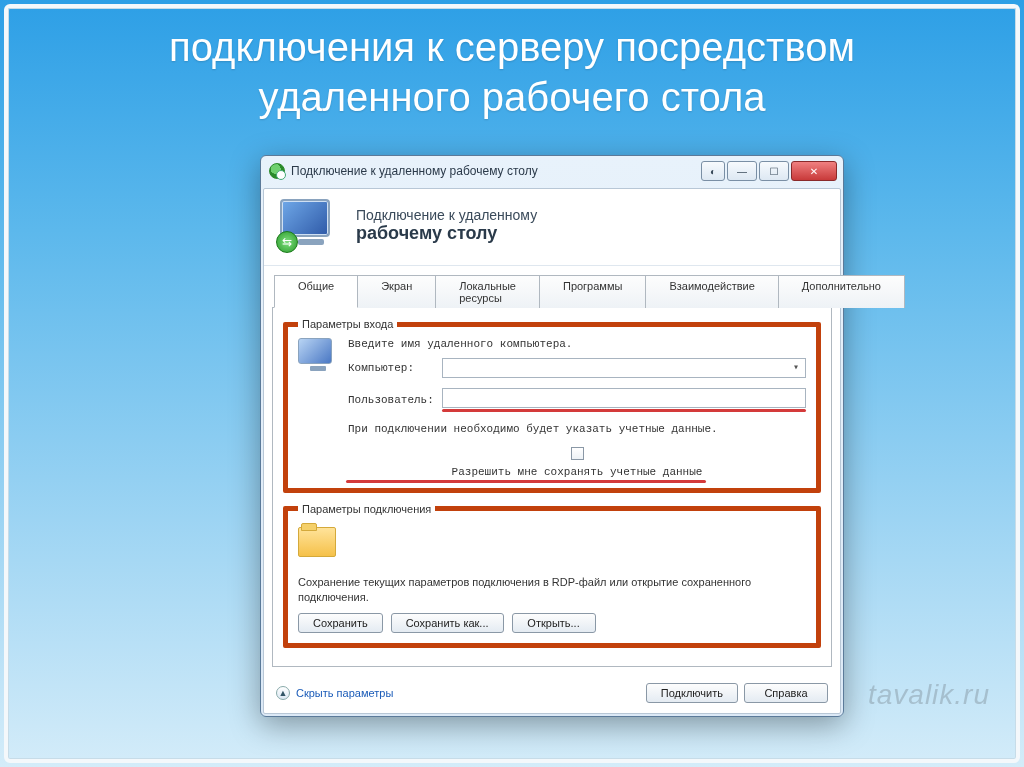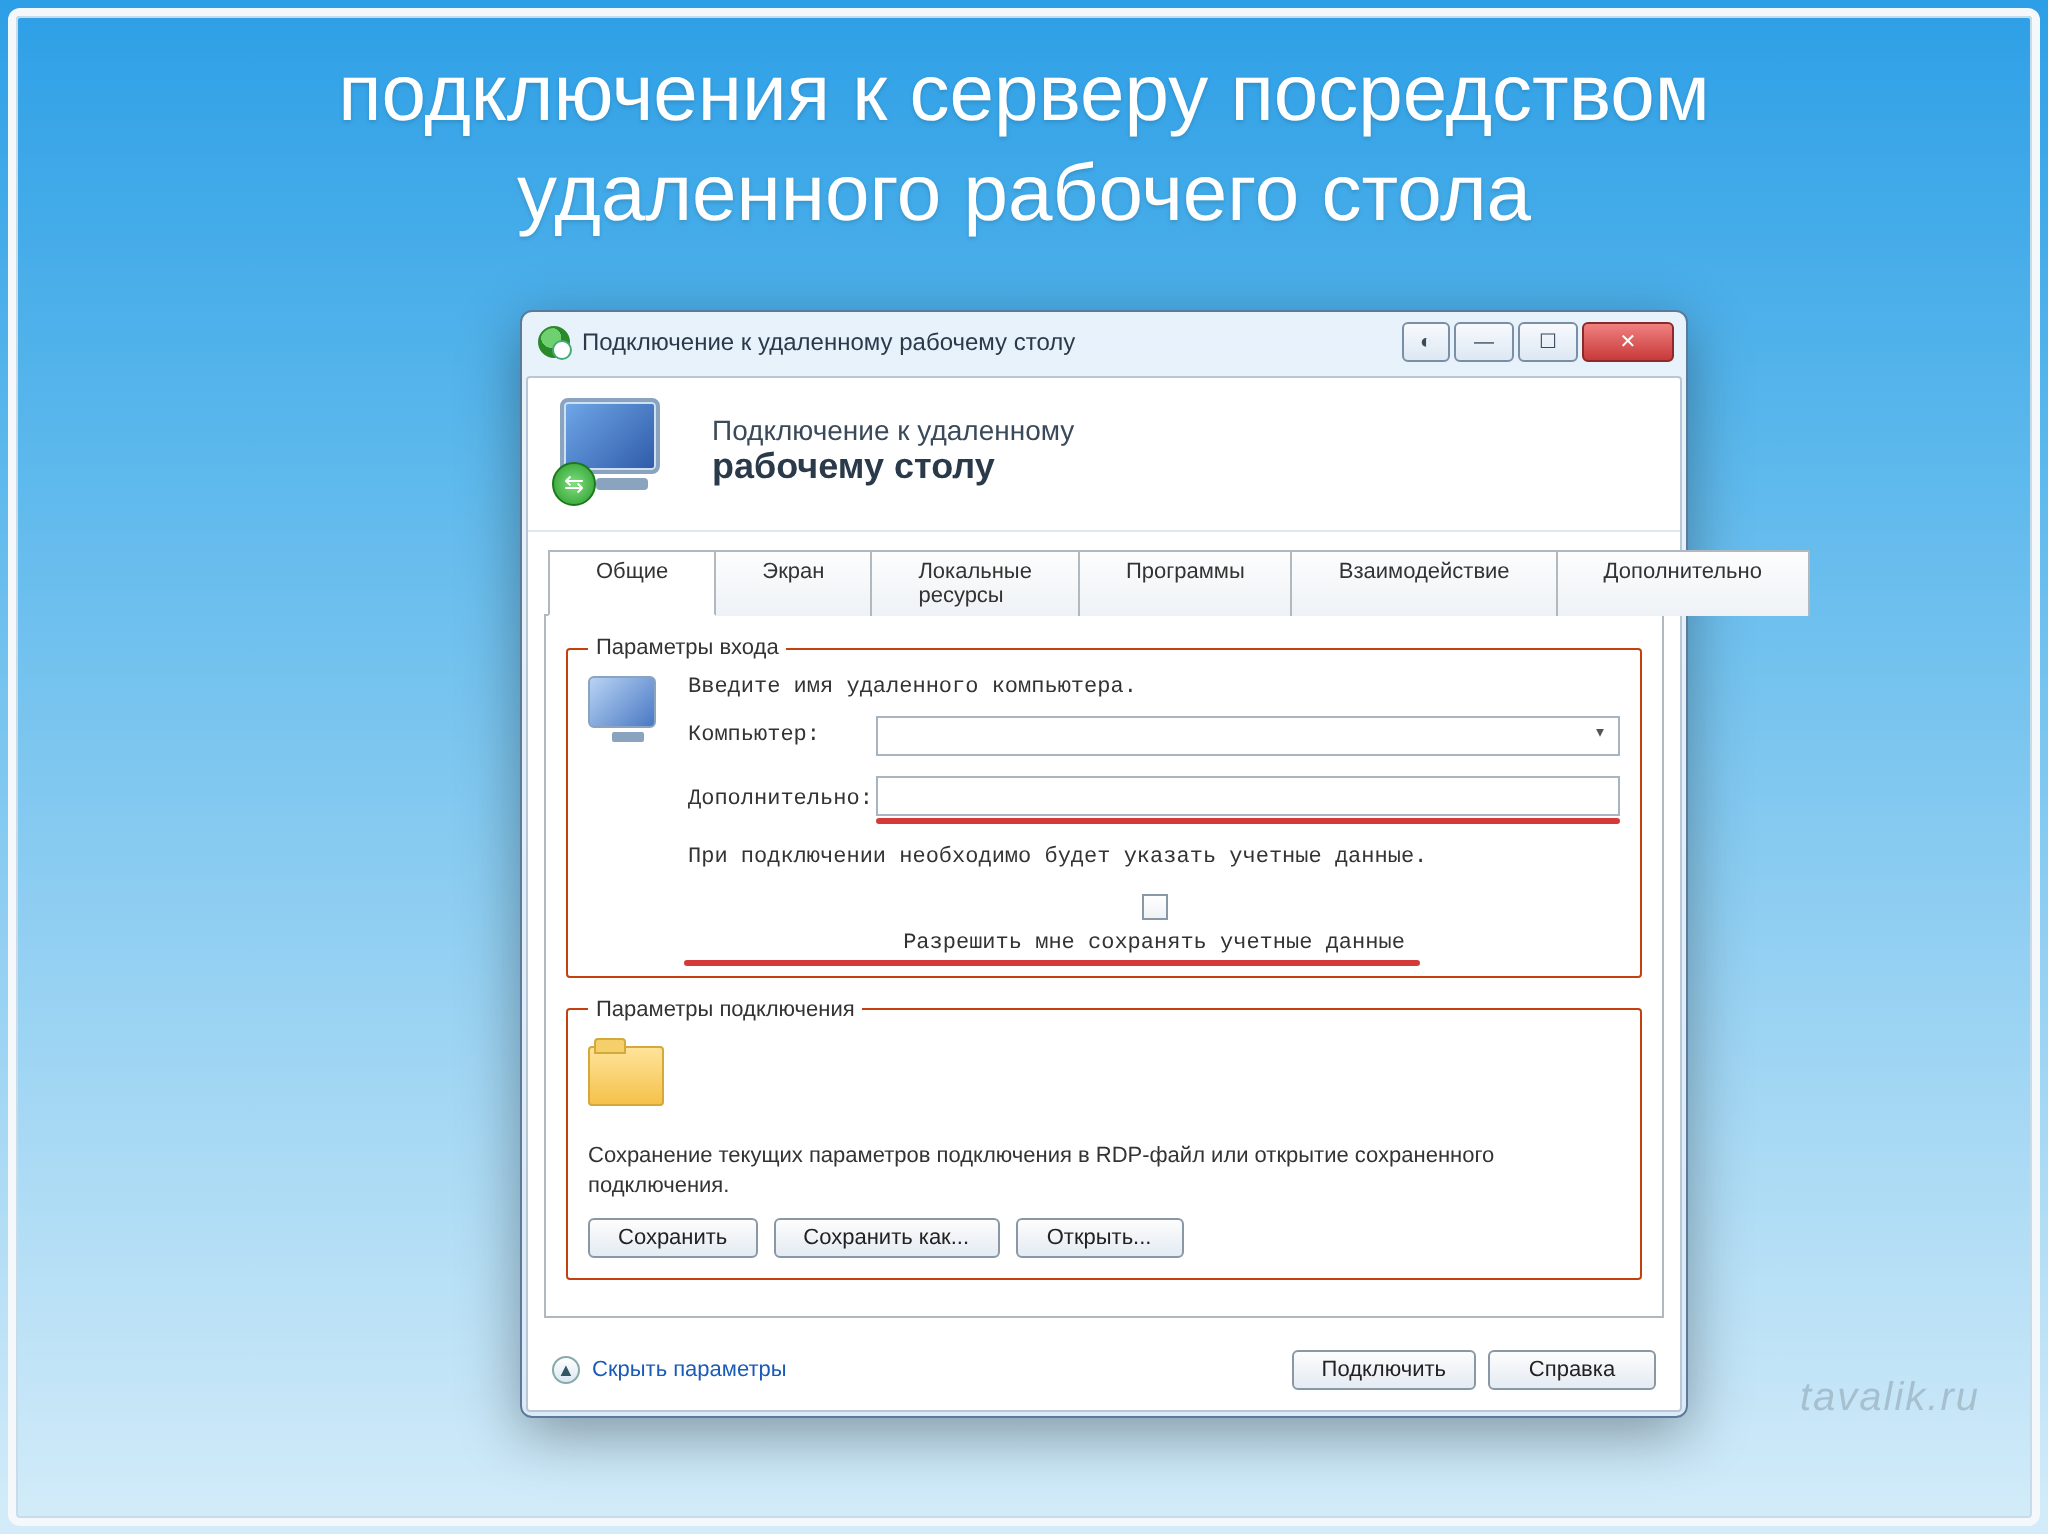--- a/index.html
+++ b/index.html
@@ -137,21 +137,21 @@
   }
   .tab-panel {
     border: 1px solid #b0b8c0;
     margin: 0 8px 8px;
     padding: 10px 10px 8px;
     background: #fff;
     font-size: 11px;
     color: #333;
   }
   fieldset {
-    border: 1px solid #c2410c;
+    border: 5px solid #c2410c;
     border-radius: 2px;
     margin: 0 0 10px;
     padding: 8px 10px 10px;
   }
   legend { font-size: 11px; color: #333; padding: 0 4px; }
   .login-row { display: flex; gap: 10px; font-family: Liberation Mono, monospace; }
   .pc-icon {
     width: 40px; height: 40px; flex: none;
   }
   .pc-icon .scr {
@@ -229,21 +229,21 @@
     width: 14px; height: 14px;
     border: 1px solid #8aa; border-radius: 50%;
     display:flex;align-items:center;justify-content:center;
     font-size:9px;color:#356;
     background:linear-gradient(#fff,#dce8f3);
   }
   .link { color: #1a5bb8; }
   .footer-spacer { flex:1; }
   .watermark {
     position:absolute; right:34px; bottom:56px;
-    font-size:20px; color: rgba(110,120,130,0.35);
+    font-size:28px; color: rgba(110,120,130,0.35);
     font-style: italic;
     letter-spacing: 1px;
   }
 </style>
 </head>
 <body>
 
 <div class="frame-border"></div>
 
 <div class="slide-title">подключения к серверу посредством удаленного рабочего стола</div>
@@ -292,21 +292,21 @@
           </div>
           <div class="login-fields">
             <div>Введите имя удаленного компьютера.</div>
 
             <div class="field-row">
               <label>Компьютер:</label>
               <div class="text-input combo"></div>
             </div>
 
             <div class="field-row" style="margin-top:10px;">
-              <label>Дополнительно:</label>
+              <label>Пользователь:</label>
               <div style="flex:1;">
                 <div class="text-input"></div>
                 <div class="underline-red" style="margin-top:1px;"></div>
               </div>
             </div>
 
             <div class="note">При подключении необходимо будет указать учетные данные.</div>
 
             <div class="chk-row">
               <div class="chk"></div>

